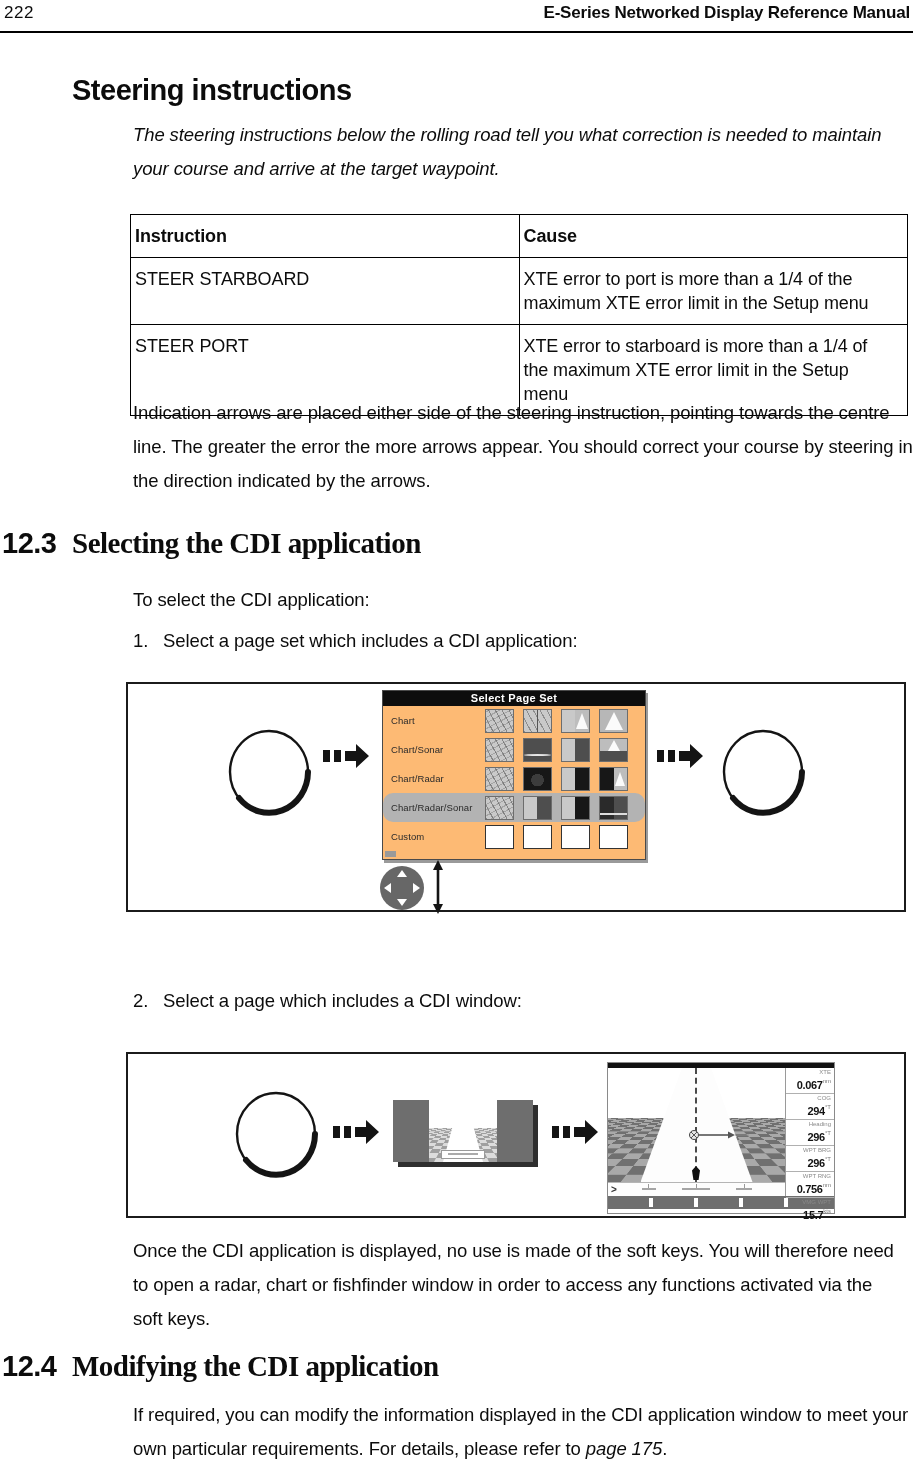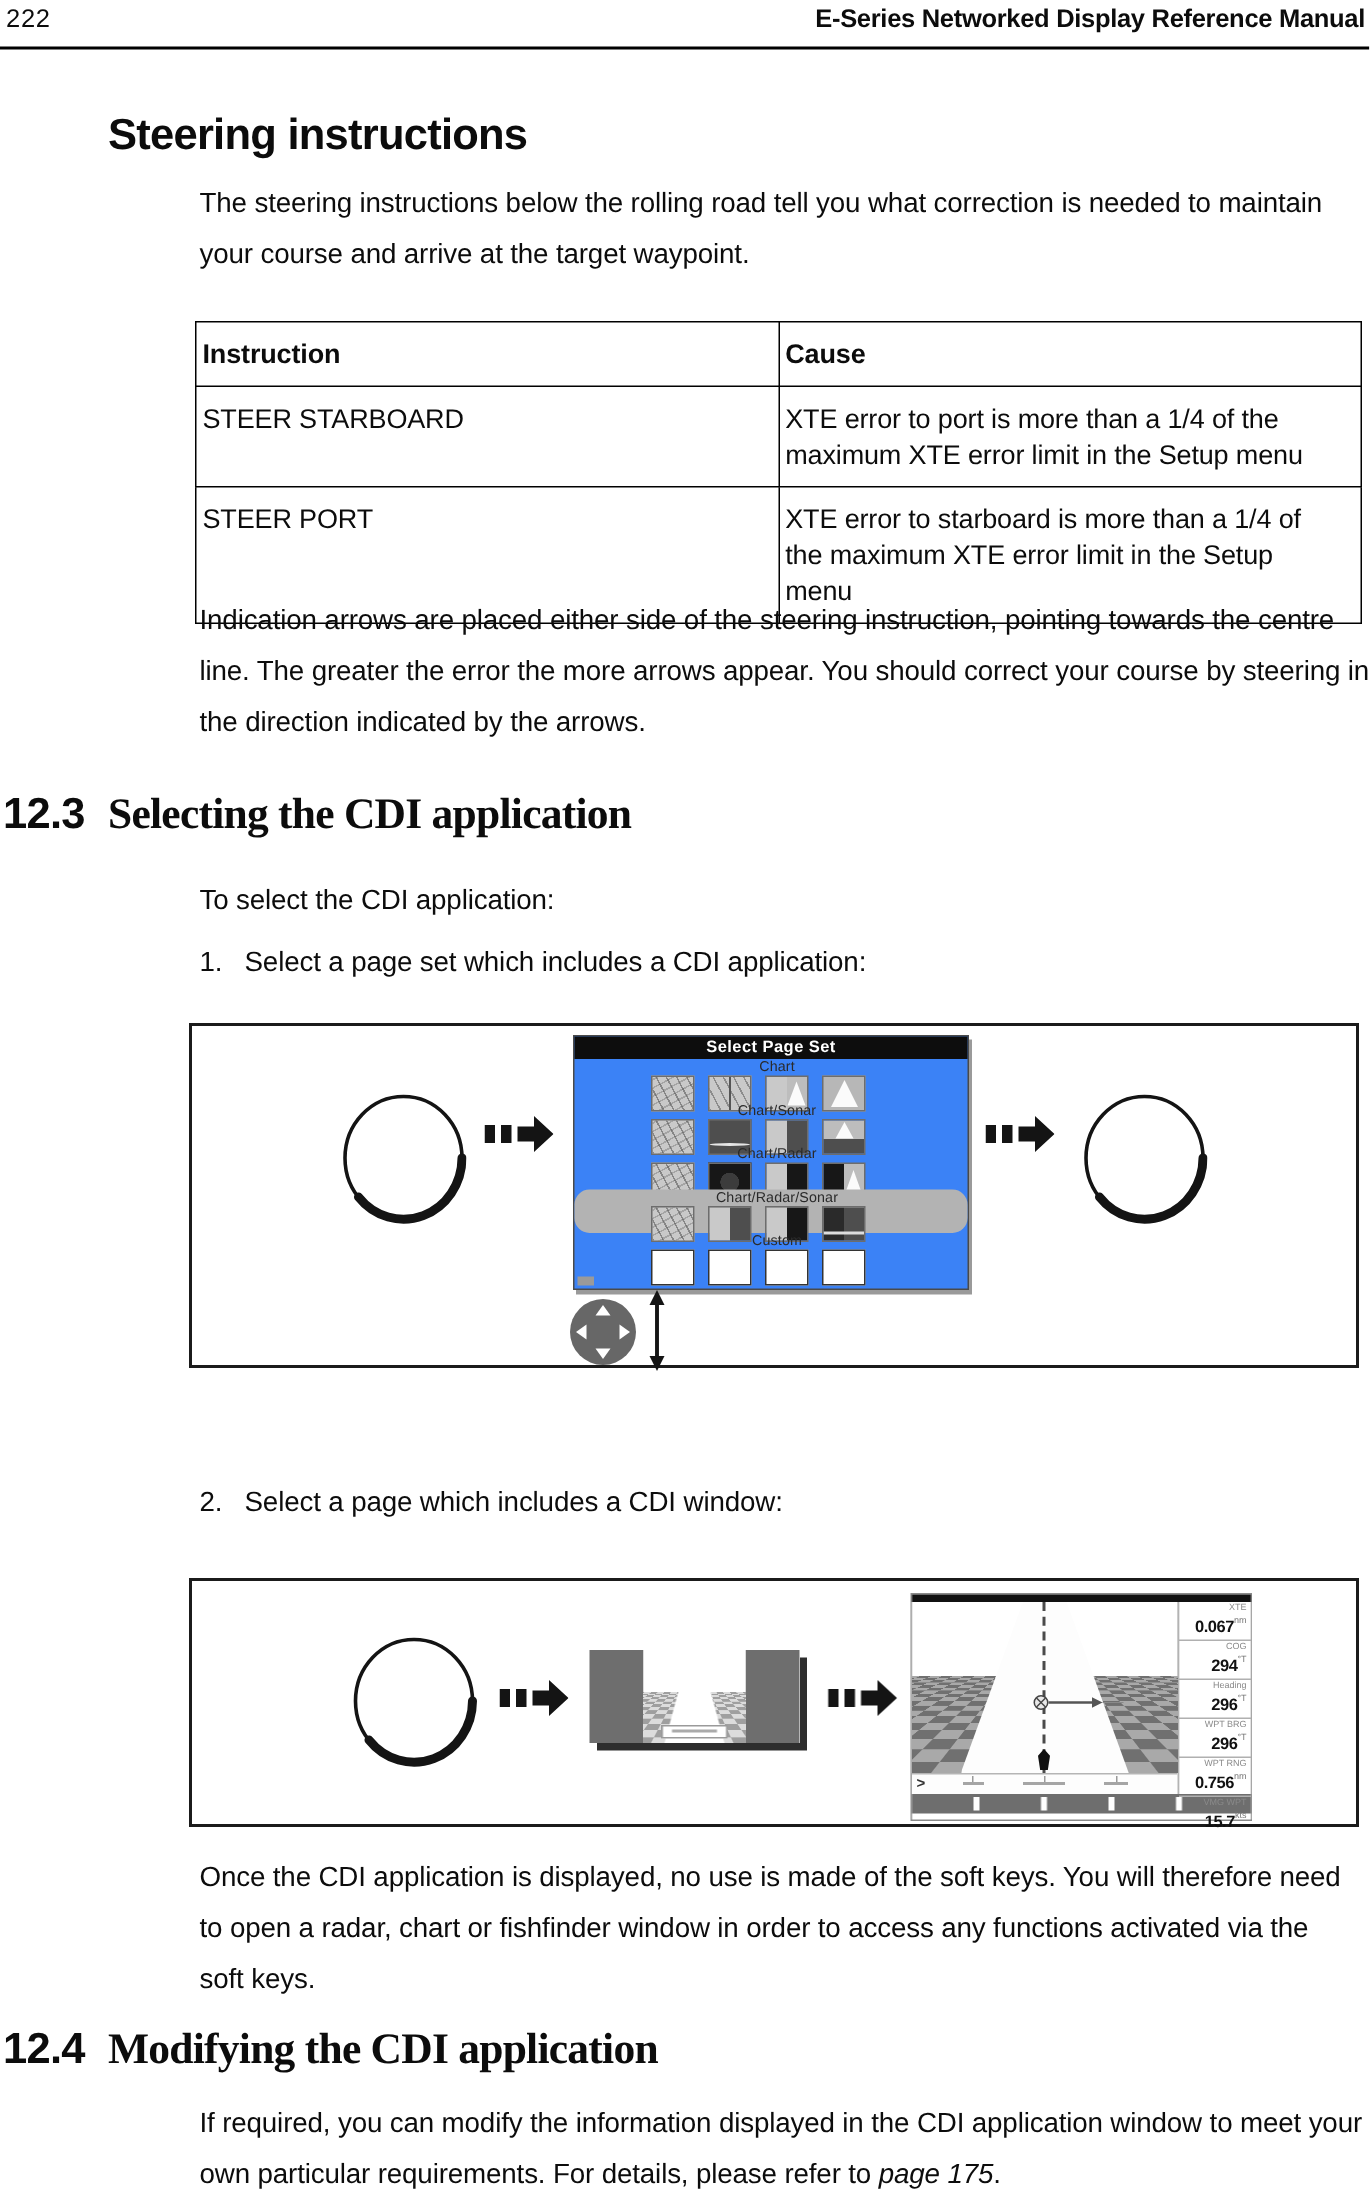--- a/index.html
+++ b/index.html
@@ -24,25 +24,25 @@
         padding:9px 14px 9px 4px;font-size:18px;line-height:24px;letter-spacing:-0.1px;}
   .itable th{font-weight:bold;height:24px;}
   .itable td.c1{width:280px;}
   .itable tr.r{height:44px;}
   
   .figbox{position:absolute;left:126px;width:776px;border:2px solid #1b1b1b;background:#fff;}
   #fig1{top:682px;height:226px;}
   #fig2{top:1052px;height:162px;}
   .abs{position:absolute;}
   
-  .dialog{position:absolute;left:254px;top:6px;width:262px;height:168px;background:#3b82f6;
+  .dialog{position:absolute;left:254px;top:6px;width:262px;height:168px;background:#fdba74;
           border:1px solid #4a4a4a;box-shadow:2px 3px 0 #9a9a9a;}
   .dlg-title{height:15px;background:#0d0d0d;color:#fff;font-size:11px;font-weight:bold;
           text-align:center;line-height:15px;letter-spacing:.3px;}
-  .dlg-row{position:relative;height:29px;display:flex;align-items:center;flex-direction:column;}
+  .dlg-row{position:relative;height:29px;display:flex;align-items:center;}
   .dlg-row.sel{background:#b3b3b3;border-radius:10px;}
   .dlg-label{font-size:9.5px;color:#2a2a2a;padding-left:8px;flex:1 1 auto;letter-spacing:.1px;}
   .dlg-thumbs{display:flex;gap:9px;margin-right:17px;}
   .thumb{width:27px;height:22px;border:1px solid #6d6d6d;position:relative;overflow:hidden;background:#c9c9c9;}
   .t-chart{background-color:#c9c9c9;
      background-image:repeating-linear-gradient(62deg,rgba(80,80,80,.55) 0 1px,transparent 1px 6px),
                       repeating-linear-gradient(-28deg,rgba(120,120,120,.45) 0 1px,transparent 1px 5px);}
   .t-chart2{background-color:#c9c9c9;
      background-image:linear-gradient(to right,transparent 47%,#555 47%,#555 53%,transparent 53%),
                       repeating-linear-gradient(62deg,rgba(80,80,80,.5) 0 1px,transparent 1px 6px);}
@@ -121,21 +121,21 @@
 </head>
 <body>
 
 <div class="page">
 
   <div class="hdr-num">222</div>
   <div class="hdr-title">E-Series Networked Display Reference Manual</div>
   <div class="hdr-rule"></div>
 
   <div class="h1" style="top:74px;">Steering instructions</div>
-  <div class="body" style="top:118px;width:778px;">The steering instructions below the rolling road tell you what correction is needed to maintain your course and arrive at the target waypoint.</div>
+  <div class="body" style="top:118px;width:778px;font-style:italic;">The steering instructions below the rolling road tell you what correction is needed to maintain your course and arrive at the target waypoint.</div>
 
   <table class="itable">
     <tbody>
         <tr>
       <th class="c1">Instruction</th>
       <th>Cause</th>
     </tr>
     <tr class="r">
       <td class="c1">STEER STARBOARD</td>
       <td>XTE error to port is more than a 1/4 of the maximum XTE error limit in the Setup menu</td>

